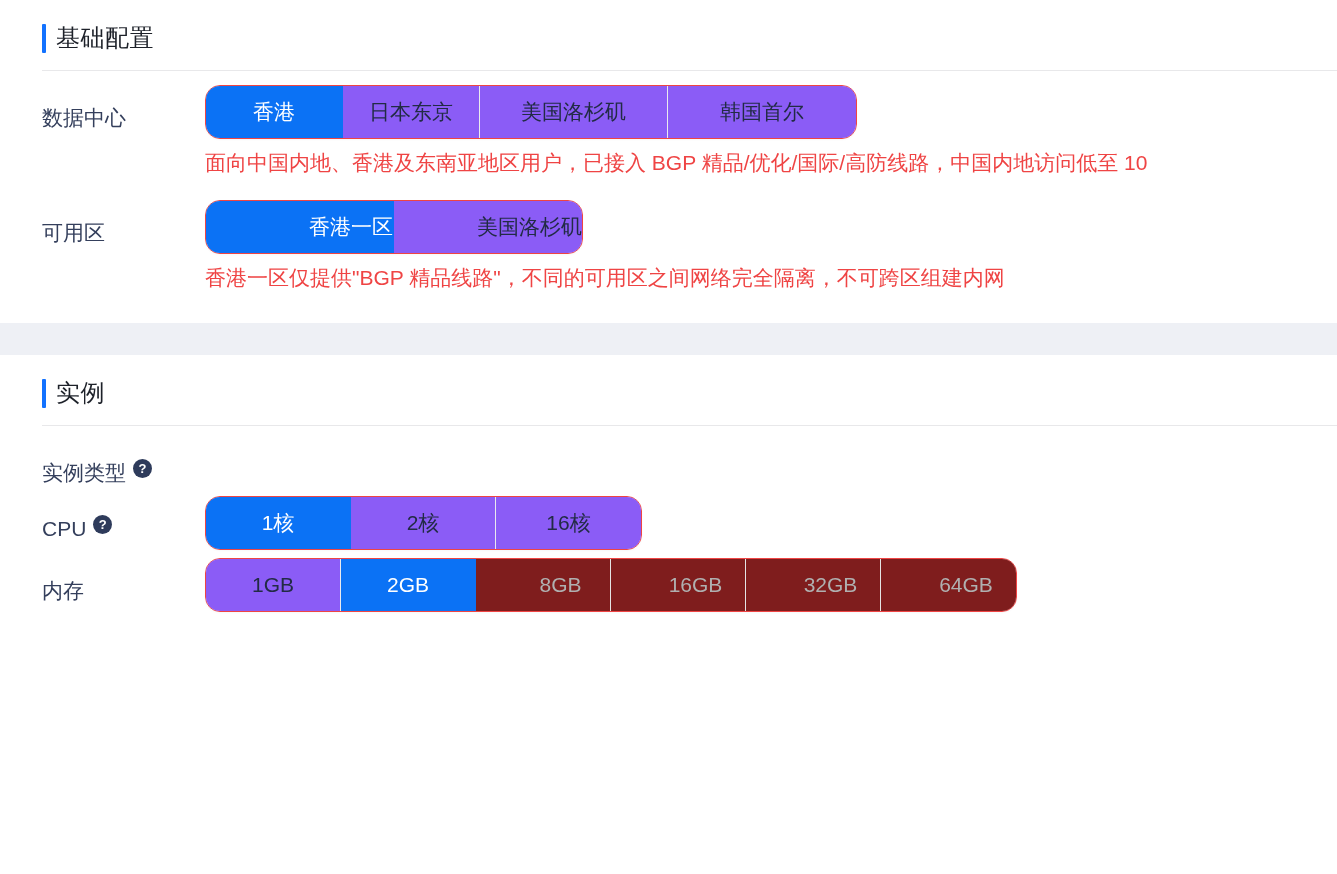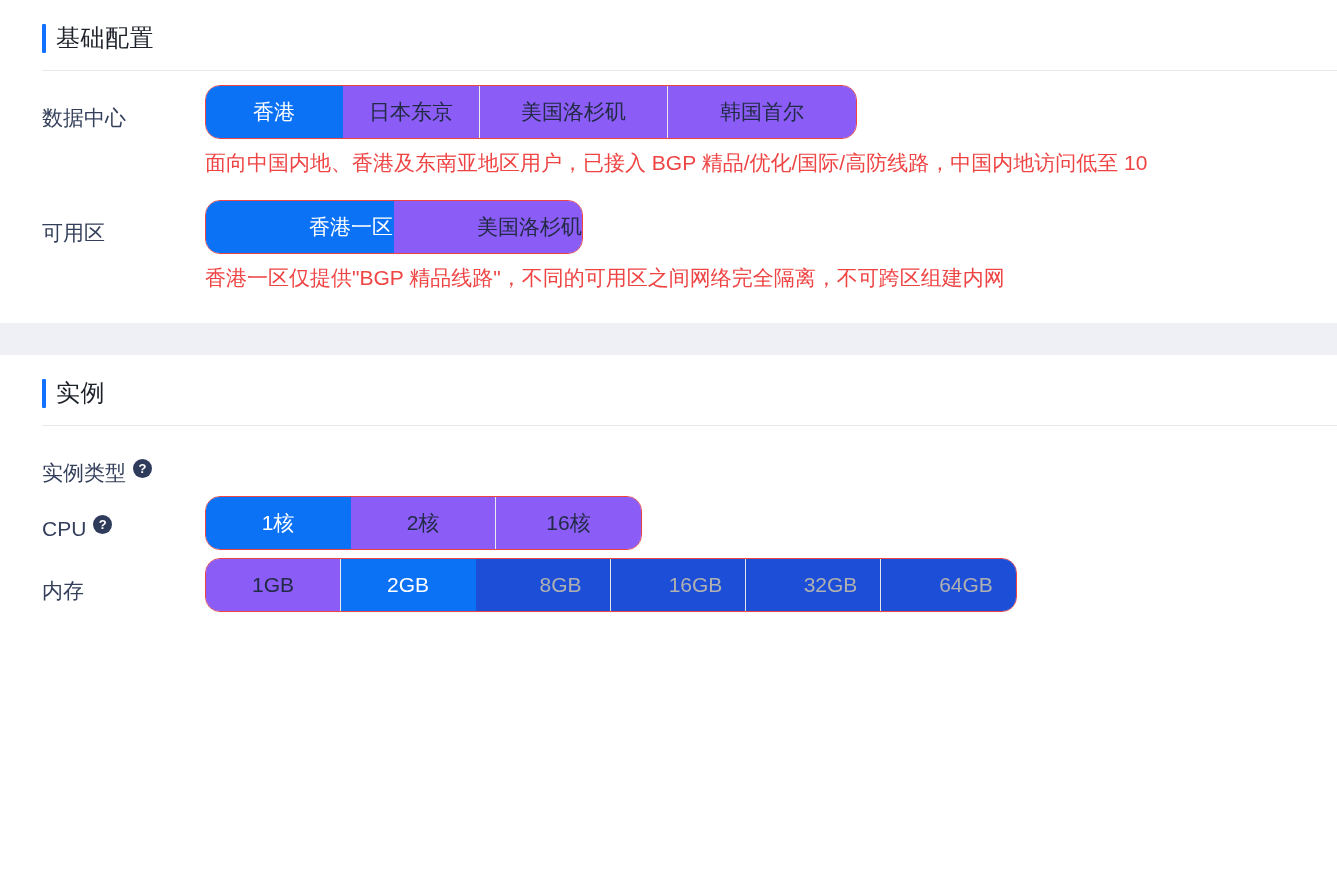--- a/index.html
+++ b/index.html
@@ -129,21 +129,21 @@
     white-space: nowrap;
     box-sizing: border-box;
   }
   .opt:last-child { border-right: none; }
   .opt.selected {
     background: #0b72f5;
     color: #ffffff;
     border-right-color: #0b72f5;
   }
   .opt.disabled {
-    background: #1d4ed8;
+    background: #7f1d1d;
     color: #b0b0b0;
     cursor: default;
     border-right-color: #e4e4e4;
     padding-left: 35px;
   }
 
   
   .g-dc .opt { width: 137px; }
   .g-dc .opt.wide { width: 188px; }
   .g-az .opt { width: 188px; text-align: right; }

